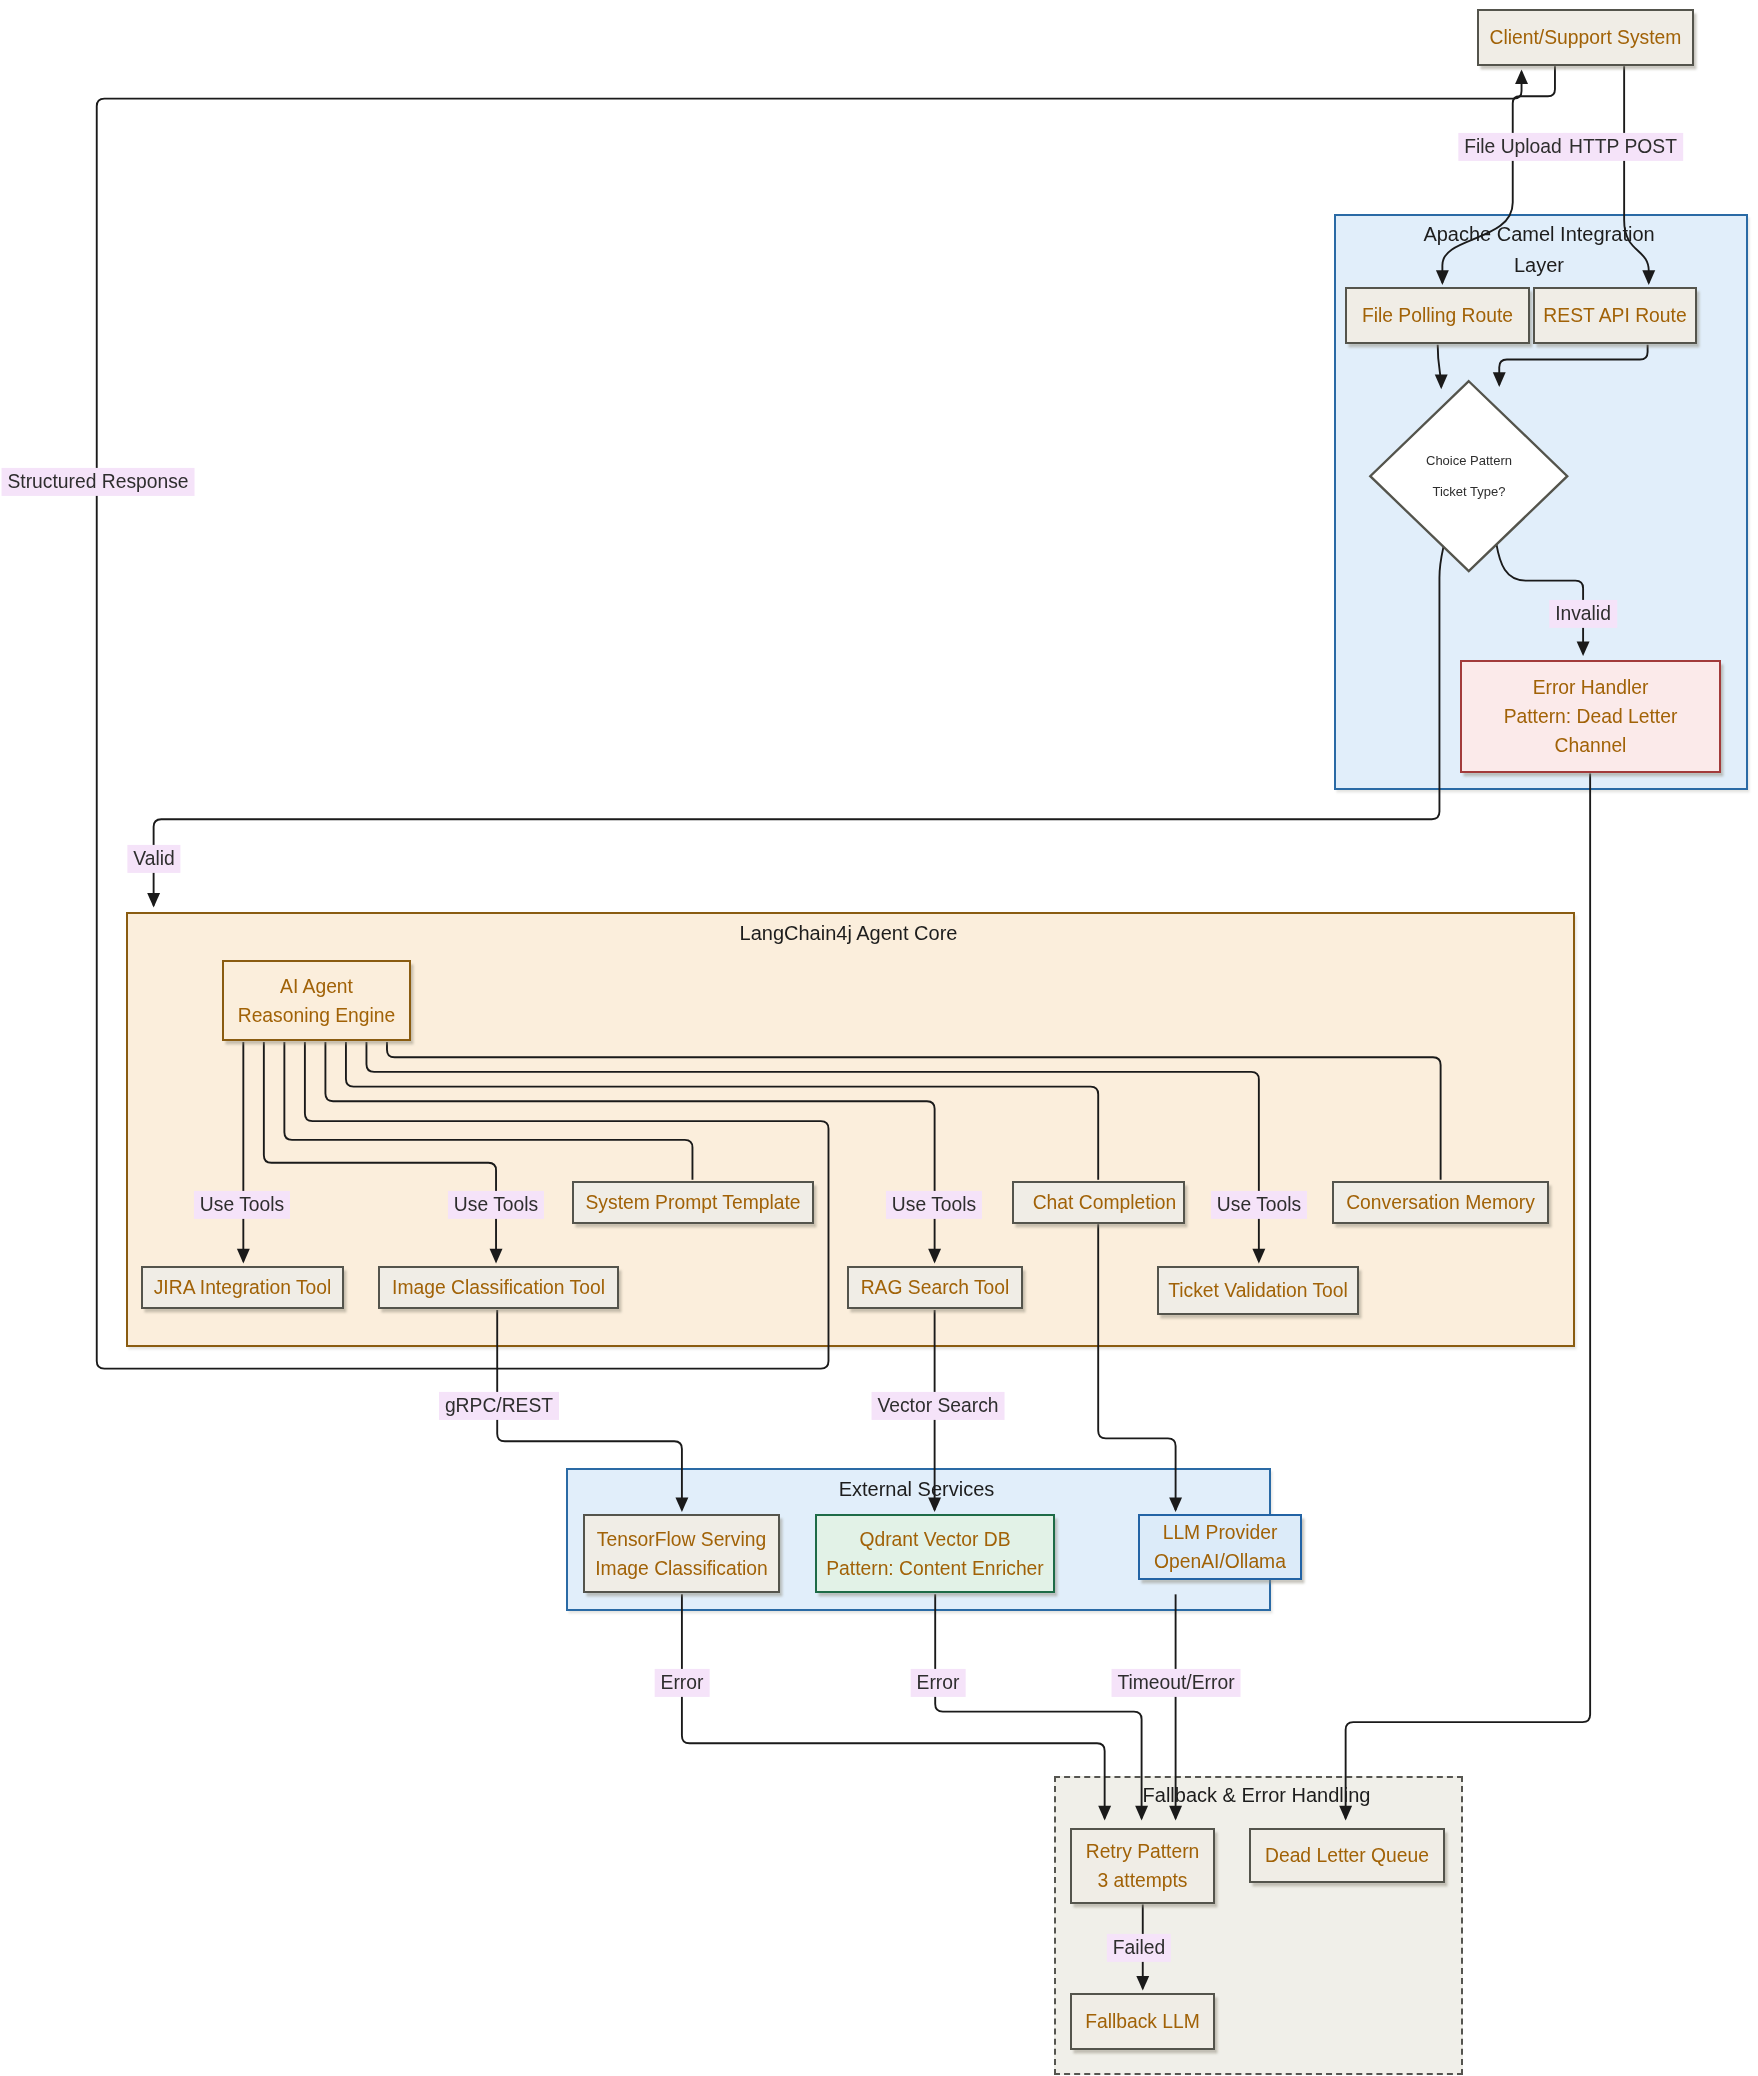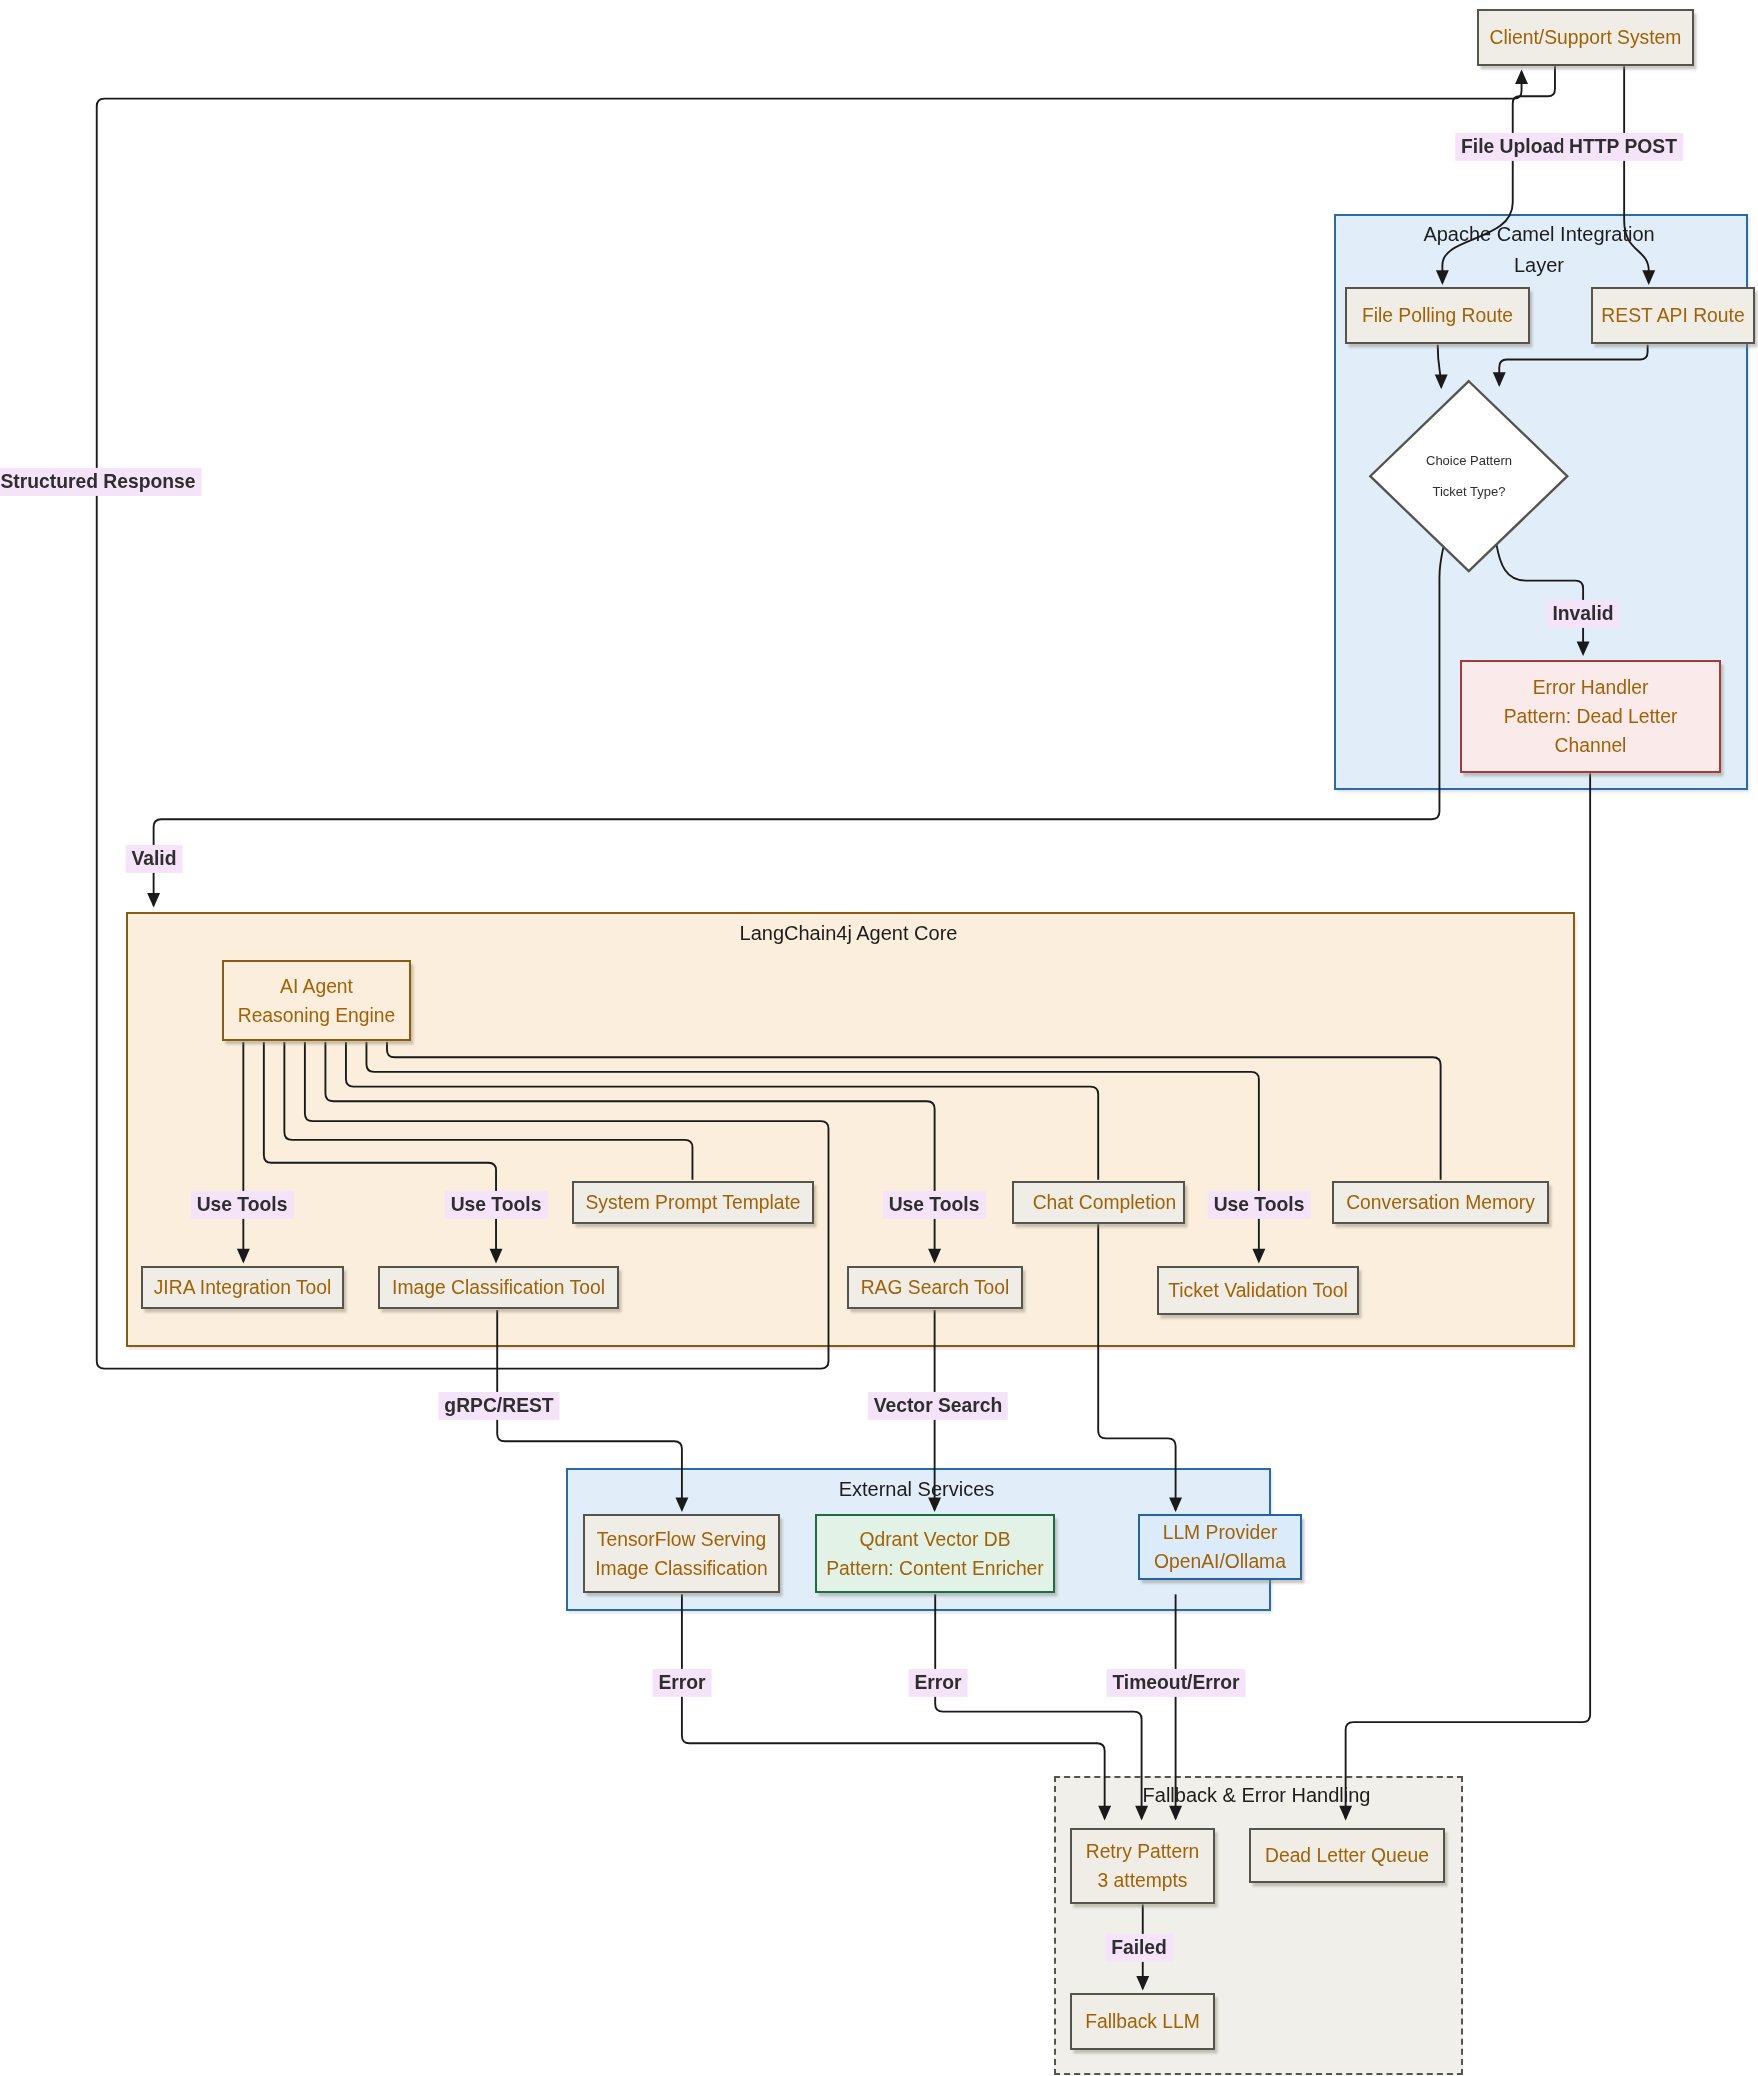--- a/index.html
+++ b/index.html
@@ -25,21 +25,21 @@
   .node.red{background:#fbeaea;border-color:#a23b3b;}
   .node.green{background:#e2f2e7;border-color:#1e6b47;}
   .node.blue{background:#dcebf9;border-color:#2263a5;}
   .diamond-label{
     position:absolute;z-index:3;display:flex;flex-direction:column;align-items:center;justify-content:center;
     text-align:center;font-size:13px;line-height:30.5px;background:transparent;border:none;box-shadow:none;
   }
   
   .elabel{
     position:absolute;z-index:4;transform:translate(-50%,-50%);
-    background:#f5e3f9;padding:1.8px 5.9px;font-size:19.3px;line-height:24.6px;white-space:nowrap;color:#2e2e2e;font-weight:bold;
+    background:#f5e3f9;padding:1.8px 5.9px;font-size:19.3px;line-height:24.6px;white-space:nowrap;color:#2e2e2e;
   }
   
   svg.edges{position:absolute;left:0;top:0;z-index:2;pointer-events:none;}
   svg.edges path.edge{fill:none;stroke:#1a1a1a;stroke-width:3.2;stroke-linejoin:round;}
   svg.edges polygon.diamond{fill:#ffffff;stroke:#54544c;stroke-width:4;}
 </style>
 </head>
 <body>
 
 <div class="stage">
@@ -114,21 +114,21 @@
   </svg>
 
   <div class="node" style="left:1477px;top:8.8px;width:217px;height:57px;">
     <span>Client/Support System</span>
   </div>
 
   <div class="node" style="left:1345px;top:287px;width:185px;height:57px;">
     <span>File Polling Route</span>
   </div>
 
-  <div class="node" style="left:1591px;top:287px;width:164px;height:57px;">
+  <div class="node" style="left:1533px;top:287px;width:164px;height:57px;">
     <span>REST API Route</span>
   </div>
 
   <div class="diamond-label" style="left:1381px;top:443px;width:176px;height:67px;">
     <div>Choice Pattern</div>
     <div>Ticket Type?</div>
   </div>
 
   <div class="node red" style="left:1460px;top:660px;width:261px;height:113px;">
     <div>Error Handler</div>

